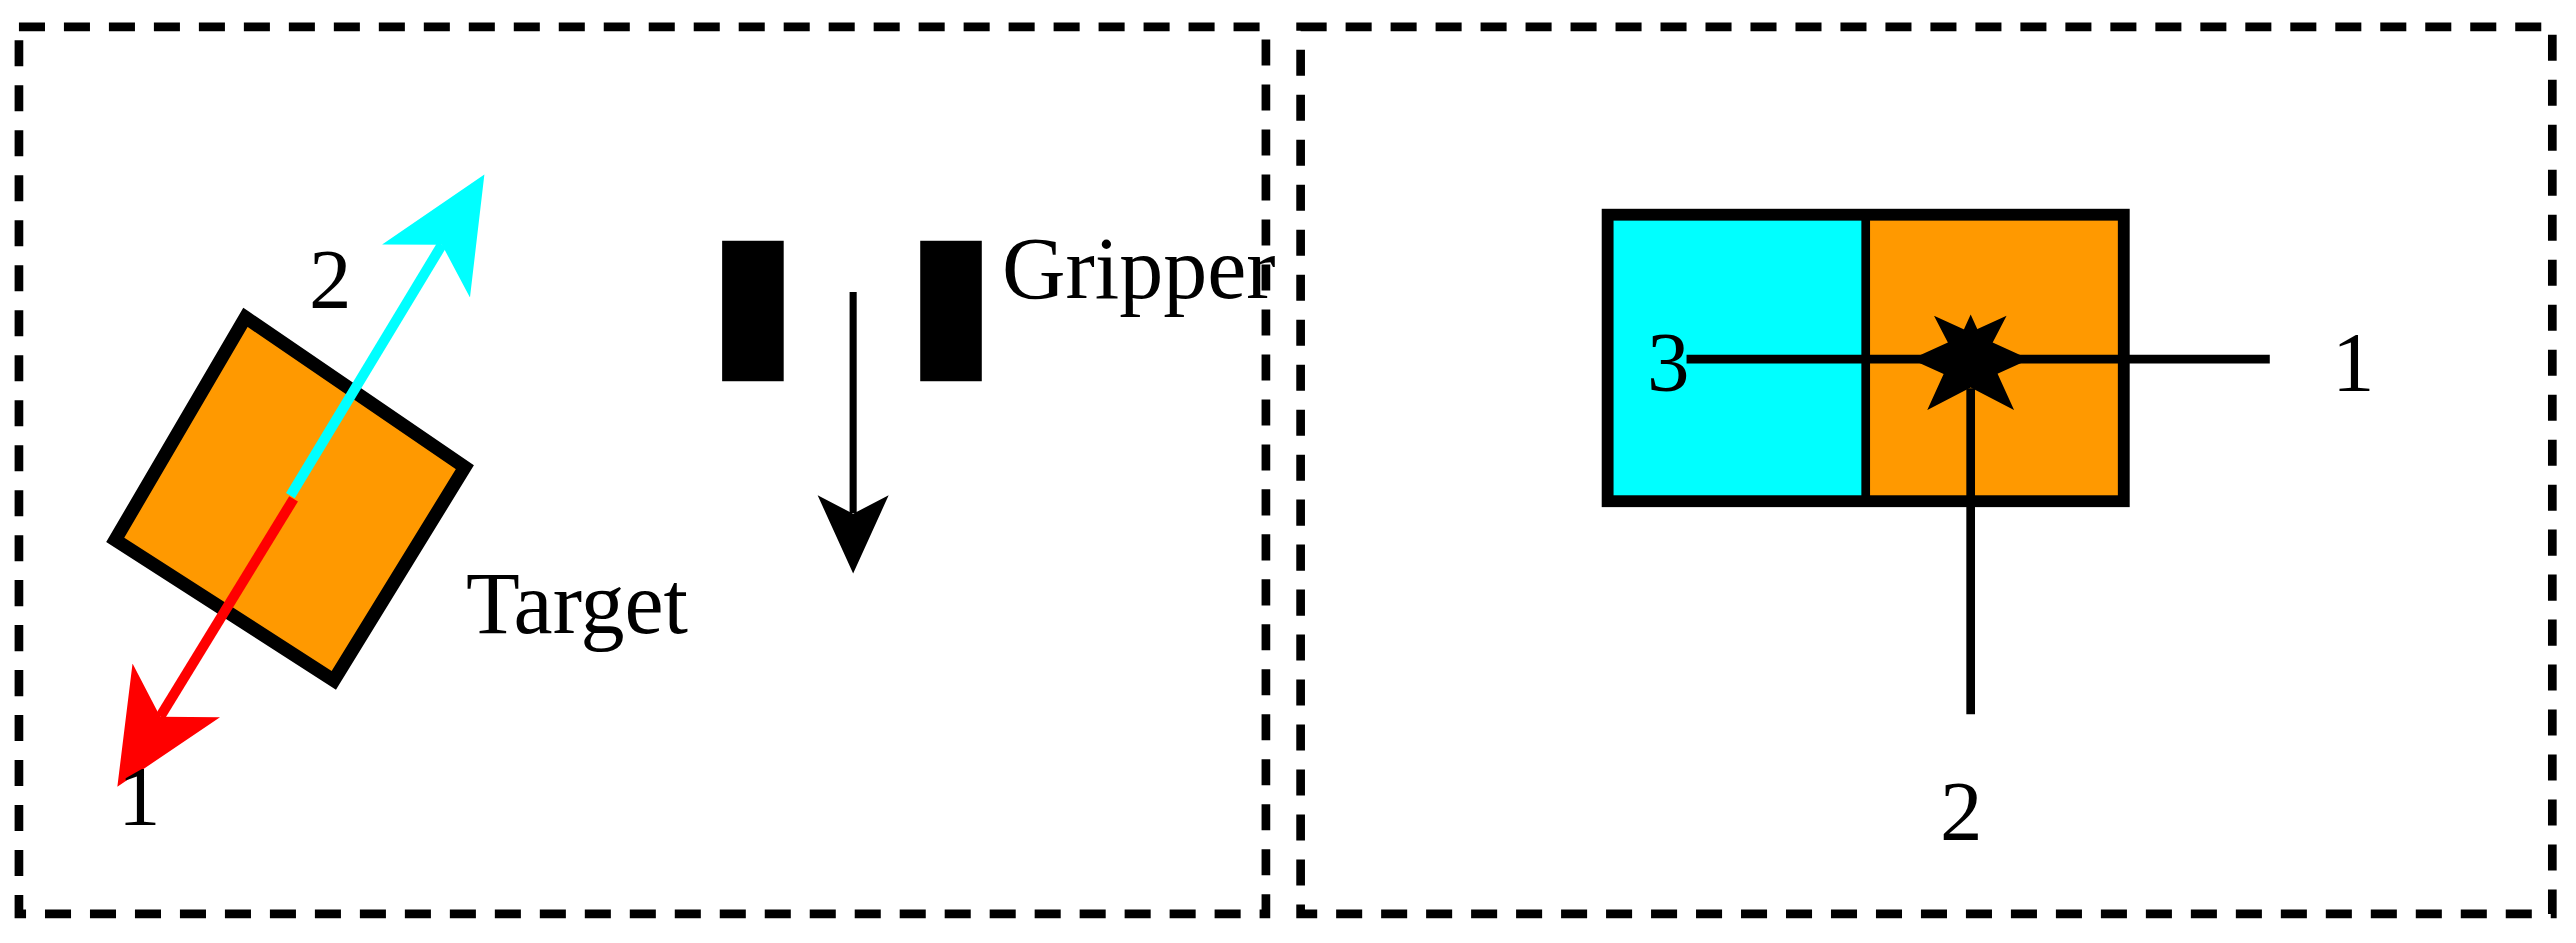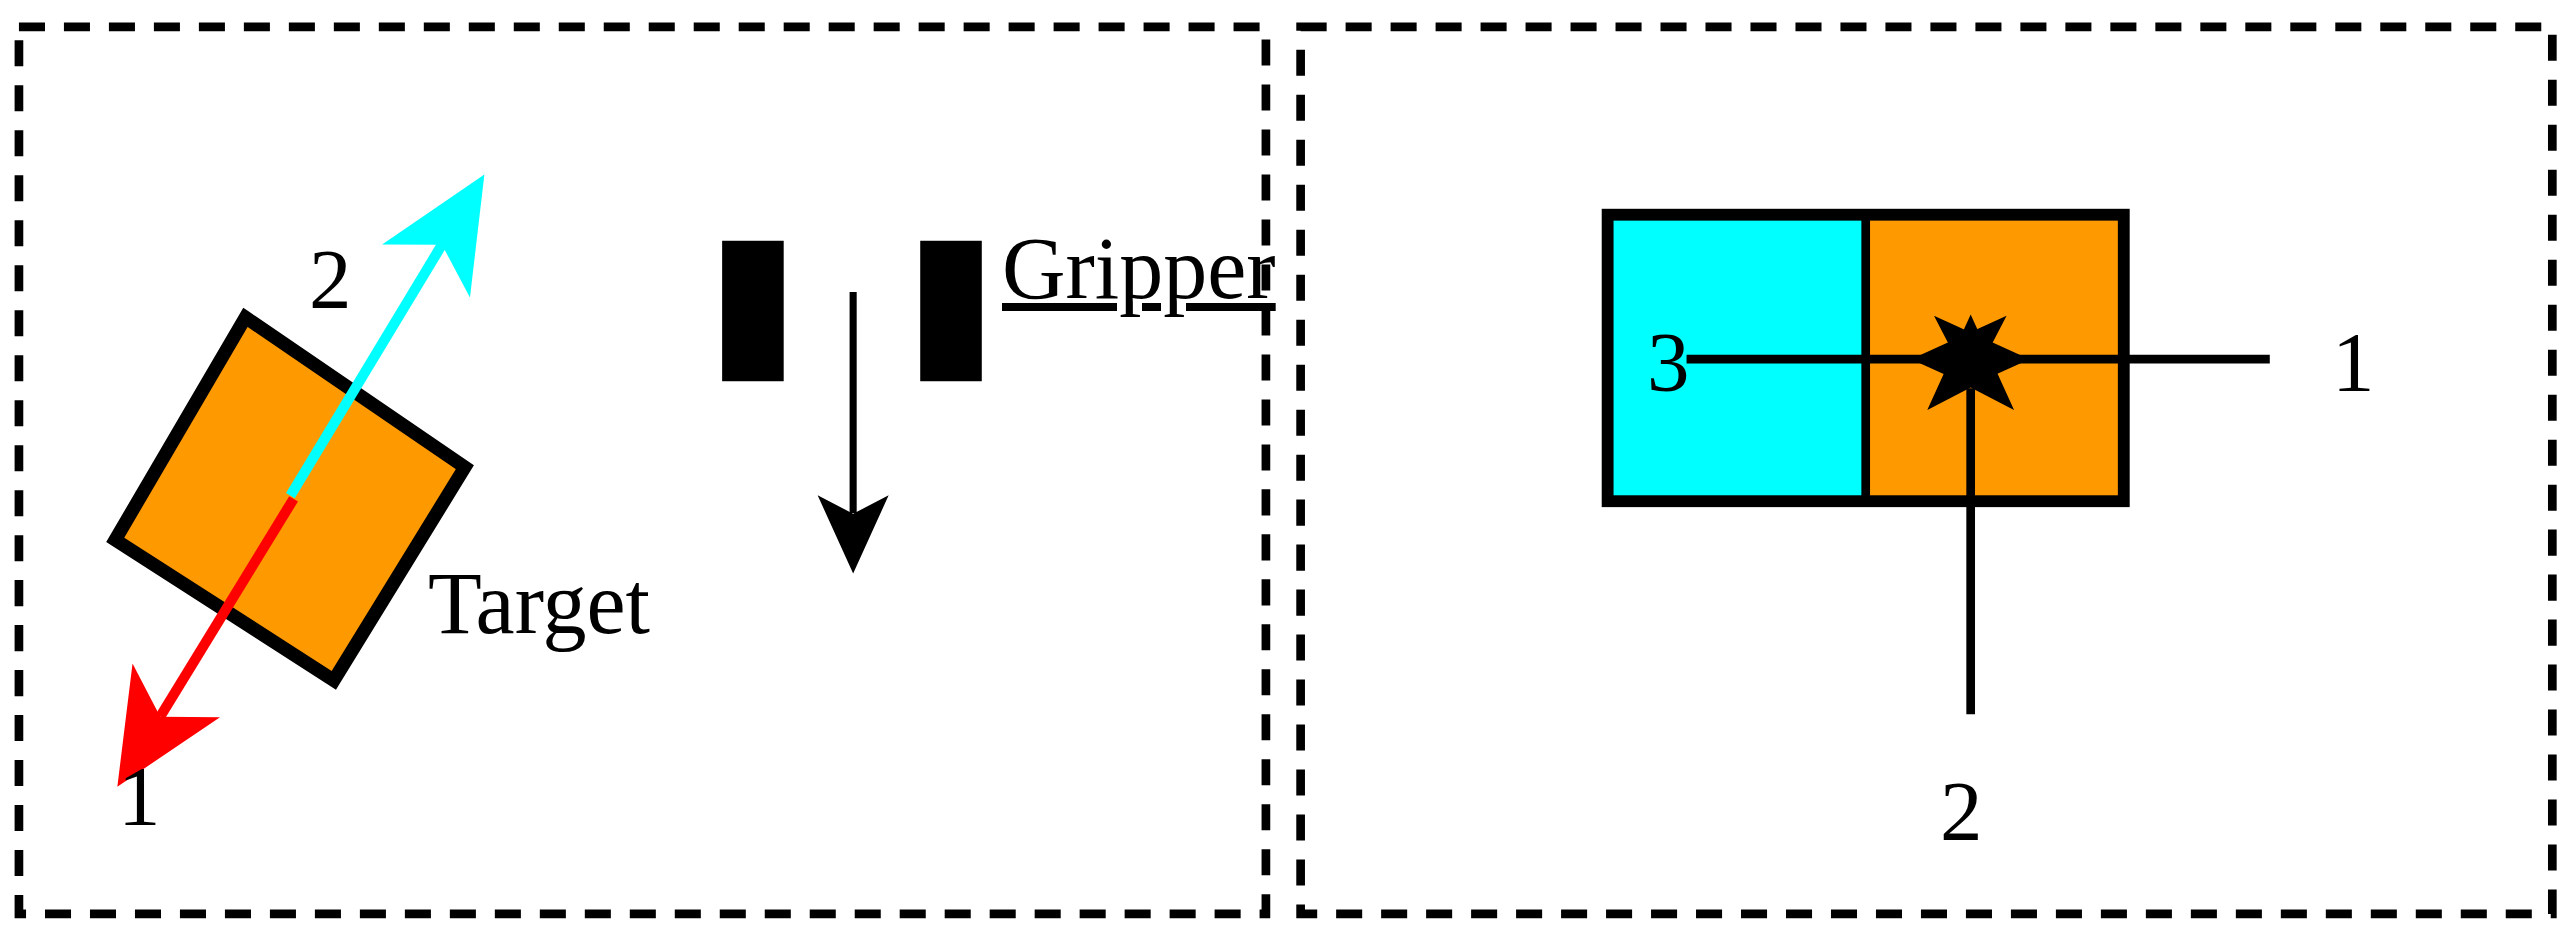--- a/index.html
+++ b/index.html
@@ -80,23 +80,23 @@
 
     <line x1="2137" y1="455" x2="2478" y2="455" stroke="#000000" stroke-width="11" marker-end="url(#mk-blk)"></line>
 
     <line x1="2497" y1="905" x2="2497" y2="492" stroke="#000000" stroke-width="11" marker-end="url(#mk-blk)"></line>
   </svg>
 
   <div class="label num-label" style="left:309px; top:237px;">2</div>
 
   <div class="label num-label" style="left:118px; top:754px;">1</div>
 
-  <div class="label word-label" style="left:428px; top:560px;">Target</div>
+  <div class="label word-label" style="left:466px; top:560px;">Target</div>
 
-  <div class="label word-label" style="left:1002px; top:225px;text-decoration:underline;">Gripper</div>
+  <div class="label word-label" style="left:1002px; top:225px;">Gripper</div>
 
   <div class="label num-label" style="left:1647px; top:320px;">3</div>
 
   <div class="label num-label" style="left:2332px; top:320px;">1</div>
 
   <div class="label num-label" style="left:1940px; top:769px;">2</div>
 
 </div>
 
 

